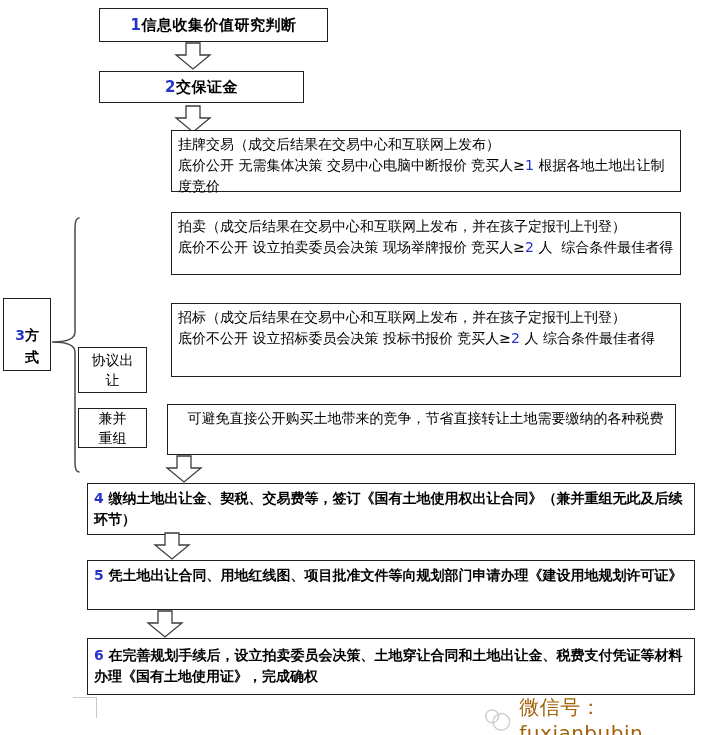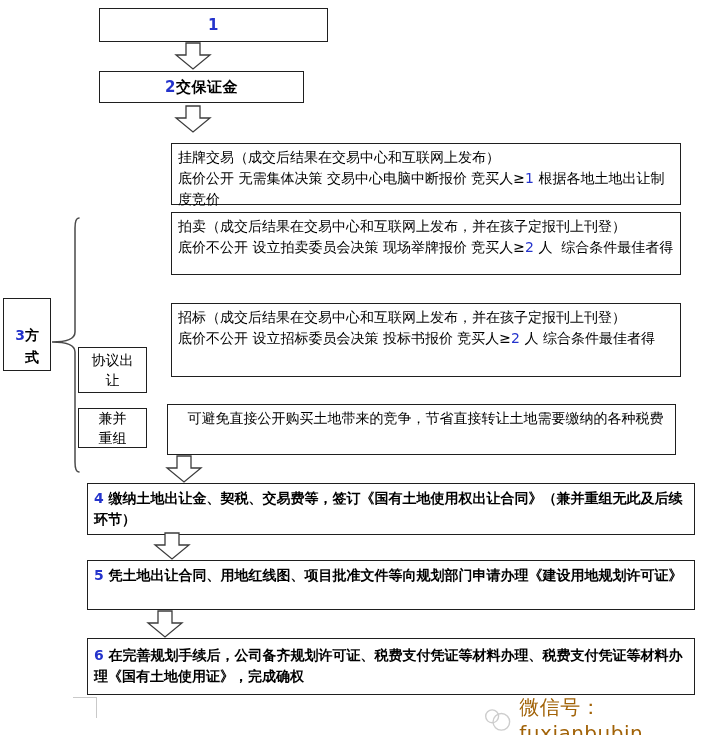--- a/index.html
+++ b/index.html
@@ -26,36 +26,37 @@
     border-top:1px solid #c9c9c9;border-right:1px solid #c9c9c9;box-sizing:border-box;
   }
 </style>
 </head>
 <body>
 
 <div class="canvas">
 
   <div class="box centerbox titlebox" style="left:99px;top:8px;width:229px;height:34px;">
       <span style="color: rgb(36, 51, 204);">1</span>
+      <span> 信息收集价值研究判断</span>
     </div>
 
   <svg class="arrow" style="left:174px;top:42px;" width="38" height="28" viewBox="0 0 38 28">
     <path d="M12 1 H26 V13 H36 L19 27 L2 13 H12 Z" fill="#ffffff" stroke="#3c3c3c" stroke-width="1.3"></path>
   </svg>
 
   <div class="box centerbox titlebox" style="left:99px;top:71px;width:205px;height:32px;">
       <span style="color: rgb(36, 51, 204);">2</span>
       <span> 交保证金</span>
     </div>
 
   <svg class="arrow" style="left:174px;top:105px;" width="38" height="28" viewBox="0 0 38 28">
     <path d="M12 1 H26 V13 H36 L19 27 L2 13 H12 Z" fill="#ffffff" stroke="#3c3c3c" stroke-width="1.3"></path>
   </svg>
 
-  <div class="box content" style="left:171px;top:143px;width:510px;height:62px;"><span>挂牌交易（成交后结果在交易中心和互联网上发布）
+  <div class="box content" style="left:171px;top:130px;width:510px;height:62px;"><span>挂牌交易（成交后结果在交易中心和互联网上发布）
 底价公开 无需集体决策 交易中心电脑中断报价 竞买人≥</span><span style="color: rgb(36, 51, 204);">1</span><span> 根据各地土地出让制度竞价</span></div>
 
   <div class="box content" style="left:171px;top:212px;width:510px;height:63px;"><span>拍卖（成交后结果在交易中心和互联网上发布，并在孩子定报刊上刊登）
 底价不公开 设立拍卖委员会决策 现场举牌报价 竞买人≥</span><span style="color: rgb(36, 51, 204);">2</span><span> 人  综合条件最佳者得</span></div>
 
   <div class="box content" style="left:171px;top:303px;width:510px;height:74px;"><span>招标（成交后结果在交易中心和互联网上发布，并在孩子定报刊上刊登）
 底价不公开 设立招标委员会决策 投标书报价 竞买人≥</span><span style="color: rgb(36, 51, 204);">2</span><span> 人 综合条件最佳者得</span></div>
 
 
   <div class="box content" style="left:167px;top:404px;width:509px;height:51px;padding-left:15px;"> 可避免直接公开购买土地带来的竞争，节省直接转让土地需要缴纳的各种税费</div>
@@ -84,21 +85,21 @@
   <svg class="arrow" style="left:153px;top:532px;" width="38" height="28" viewBox="0 0 38 28">
     <path d="M12 1 H26 V13 H36 L19 27 L2 13 H12 Z" fill="#ffffff" stroke="#3c3c3c" stroke-width="1.3"></path>
   </svg>
 
   <div class="box stepbox" style="left:87px;top:560px;width:608px;height:50px;"><span style="color: rgb(36, 51, 204);">5</span><span> 凭土地出让合同、用地红线图、项目批准文件等向规划部门申请办理《建设用地规划许可证》</span></div>
 
   <svg class="arrow" style="left:146px;top:610px;" width="38" height="28" viewBox="0 0 38 28">
     <path d="M12 1 H26 V13 H36 L19 27 L2 13 H12 Z" fill="#ffffff" stroke="#3c3c3c" stroke-width="1.3"></path>
   </svg>
 
-  <div class="box stepbox" style="left:87px;top:638px;width:608px;height:57px;padding-top:6px;"><span style="color: rgb(36, 51, 204);">6</span><span> 在完善规划手续后，公司备齐规划许可证、税费支付凭证等材料办理、税费支付凭证等材料办理《国有土地使用证》，完成确权</span></div>
+  <div class="box stepbox" style="left:87px;top:638px;width:608px;height:57px;padding-top:6px;"><span style="color: rgb(36, 51, 204);">6</span><span> 在完善规划手续后，设立拍卖委员会决策、土地穿让合同和土地出让金、税费支付凭证等材料办理《国有土地使用证》，完成确权</span></div>
 
   <div class="corner-mark"></div>
 
   <div class="watermark" style="left:482px;top:694px;">
     <svg width="34" height="30" viewBox="0 0 34 30">
       <circle cx="11" cy="11" r="7" fill="none" stroke="#cdcdcd" stroke-width="1.5"></circle>
       <circle cx="21" cy="17" r="9" fill="none" stroke="#cdcdcd" stroke-width="1.5"></circle>
     </svg>
     <span class="wm-text">微信号：fuxianbubin</span>
   </div>

